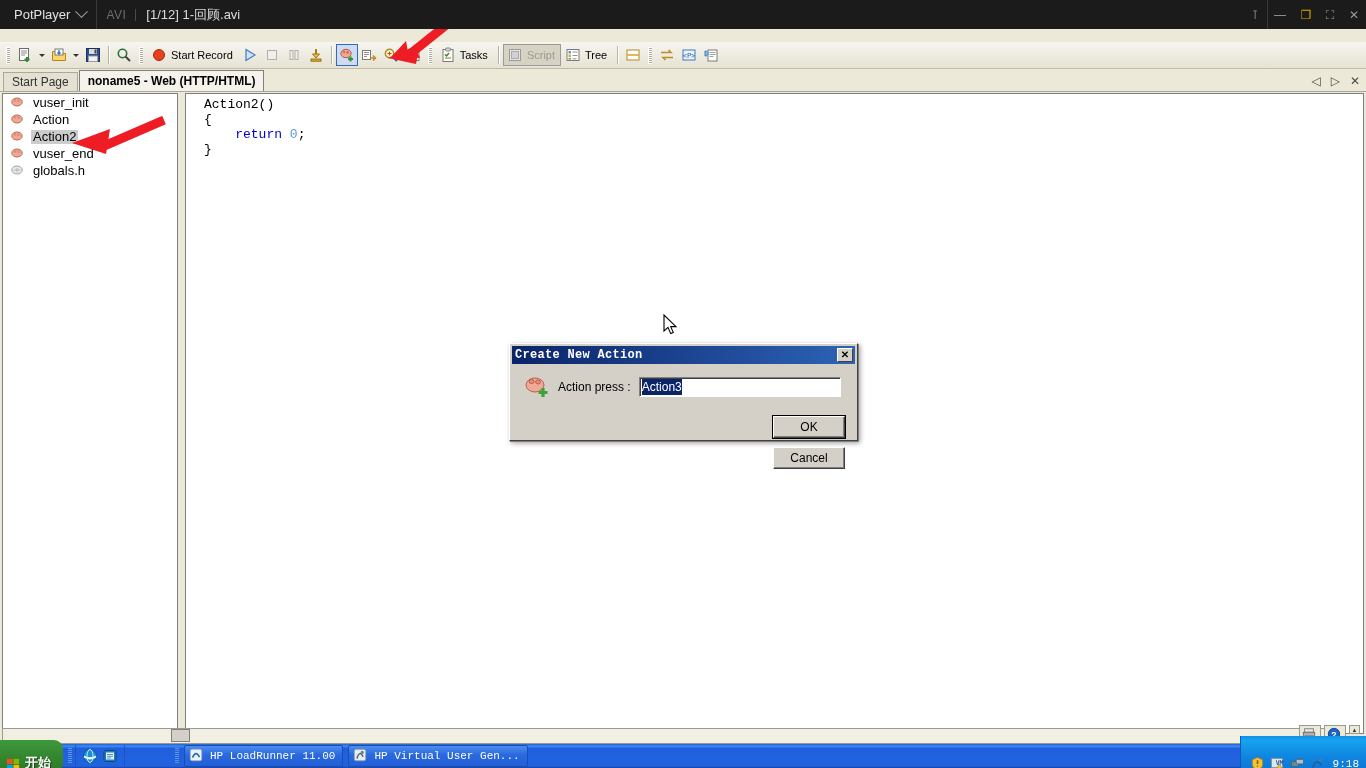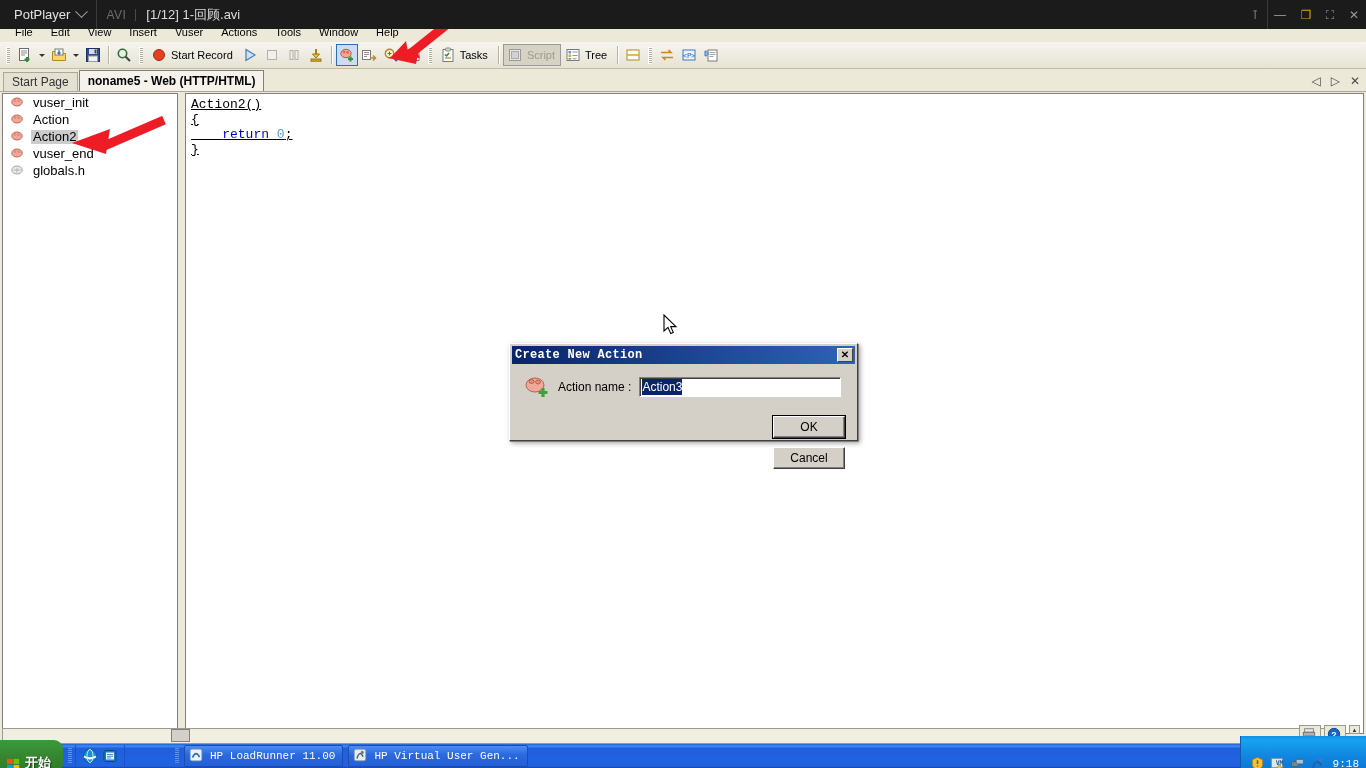--- a/index.html
+++ b/index.html
@@ -242,23 +242,22 @@
     background: #ffffff;
     border: 1px solid #808080;
     box-sizing: border-box;
     overflow: hidden;
   }
   .code {
     font-family: "Liberation Mono", "DejaVu Sans Mono", monospace;
     font-size: 13px;
     line-height: 15px;
     color: #000;
-    padding: 3px 0 0 5px;
+    padding: 3px 0 0 18px;
     white-space: pre;
-    text-decoration: underline;
   }
   .kw { color: #0000cc; }
   .num { color: #5b9bd5; }
 
   
   .hscroll {
     position: absolute;
     left: 2px; top: 706px;
     width: 1340px; height: 16px;
     background: #ece9d8;
@@ -506,31 +505,20 @@
     font-size: 11px;
   }
 </style>
 </head>
 <body>
 
 <div class="screen">
 
   <div class="lr-window">
 
-    <div class="menubar">
-      <span class="menu-item">File</span>
-      <span class="menu-item">Edit</span>
-      <span class="menu-item">View</span>
-      <span class="menu-item">Insert</span>
-      <span class="menu-item">Vuser</span>
-      <span class="menu-item">Actions</span>
-      <span class="menu-item">Tools</span>
-      <span class="menu-item">Window</span>
-      <span class="menu-item">Help</span>
-    </div>
 
     <div class="toolbar">
 
       <span class="grip"></span>
 
       <span class="tb-btn">
         <span class="ic">
           <svg width="16" height="16" viewBox="0 0 16 16">
             <rect x="2.5" y="1.5" width="9" height="12" fill="#fff" stroke="#6b6b6b"></rect>
             <path d="M4 4h6M4 6h6M4 8h4" stroke="#888" stroke-width="1"></path>
@@ -866,21 +854,21 @@
       <div class="dlg-body">
         <div class="dlg-row">
           <span class="ic" style="width:28px;height:26px">
             <svg width="28" height="26" viewBox="0 0 28 26">
               <ellipse cx="13" cy="11" rx="9" ry="7" fill="#f0a898" stroke="#b4604c"></ellipse>
               <ellipse cx="9.5" cy="7.5" rx="2.4" ry="2" fill="#e8907a" stroke="#b4604c"></ellipse>
               <ellipse cx="16" cy="8" rx="2.4" ry="2" fill="#e8907a" stroke="#b4604c"></ellipse>
               <path d="M21 14v9M16.5 18.5h9" stroke="#3aa33a" stroke-width="3.2"></path>
             </svg>
           </span>
-          <span class="dlg-label">Action name :</span>
+          <span class="dlg-label">Action press :</span>
           <span class="dlg-input">
             <span class="sel">Action3</span>
           </span>
         </div>
         <div class="dlg-buttons">
           <span class="dlg-btn default">OK</span>
           <span class="dlg-btn">Cancel</span>
         </div>
       </div>
     </div>

